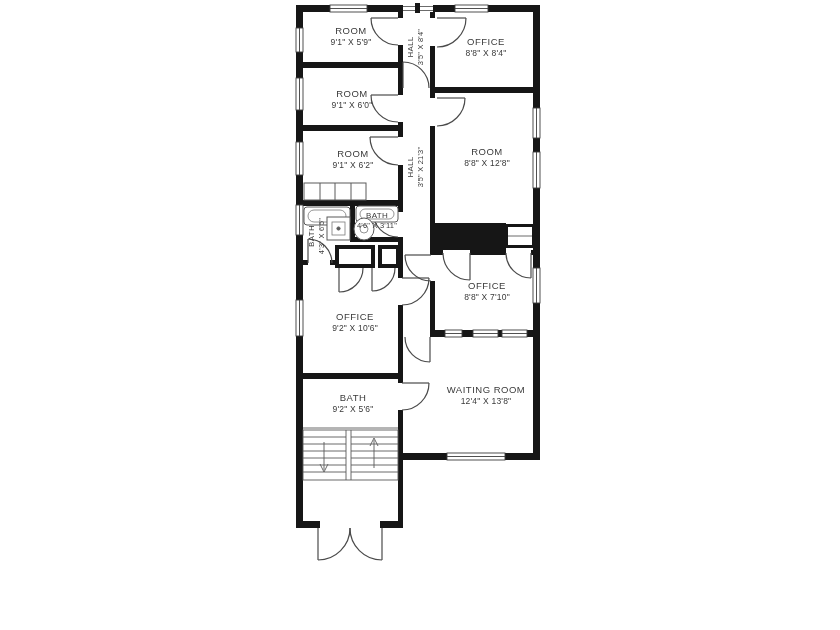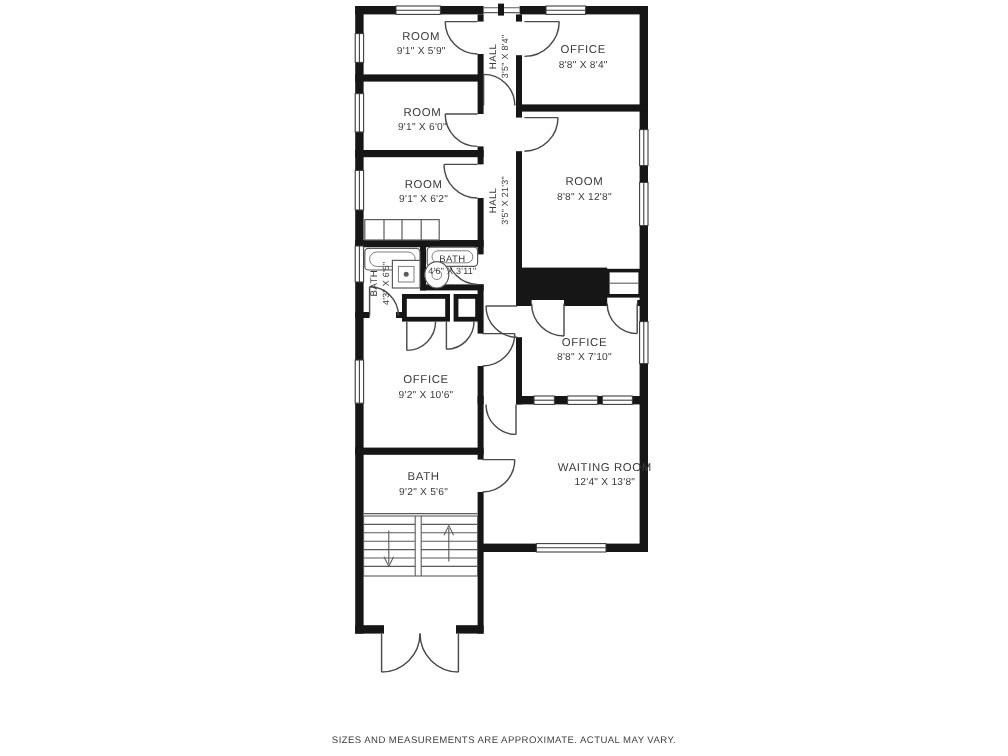--- a/index.html
+++ b/index.html
@@ -312,19 +312,18 @@
     <div class="dm">8'8" X 7'10"</div>
   </div>
   <div class="lbl" style="left:355px;top:323px">
     <div class="nm">OFFICE</div>
     <div class="dm">9'2" X 10'6"</div>
   </div>
   <div class="lbl" style="left:353px;top:404px">
     <div class="nm">BATH</div>
     <div class="dm">9'2" X 5'6"</div>
   </div>
-  <div class="lbl" style="left:504px;top:396px">
+  <div class="lbl" style="left:486px;top:396px">
     <div class="nm">WAITING ROOM</div>
     <div class="dm">12'4" X 13'8"</div>
   </div>
 
-  <div class="disclaimer">SIZES AND MEASUREMENTS ARE APPROXIMATE. ACTUAL MAY VARY.</div>
 </div>
 
 </body></html>

